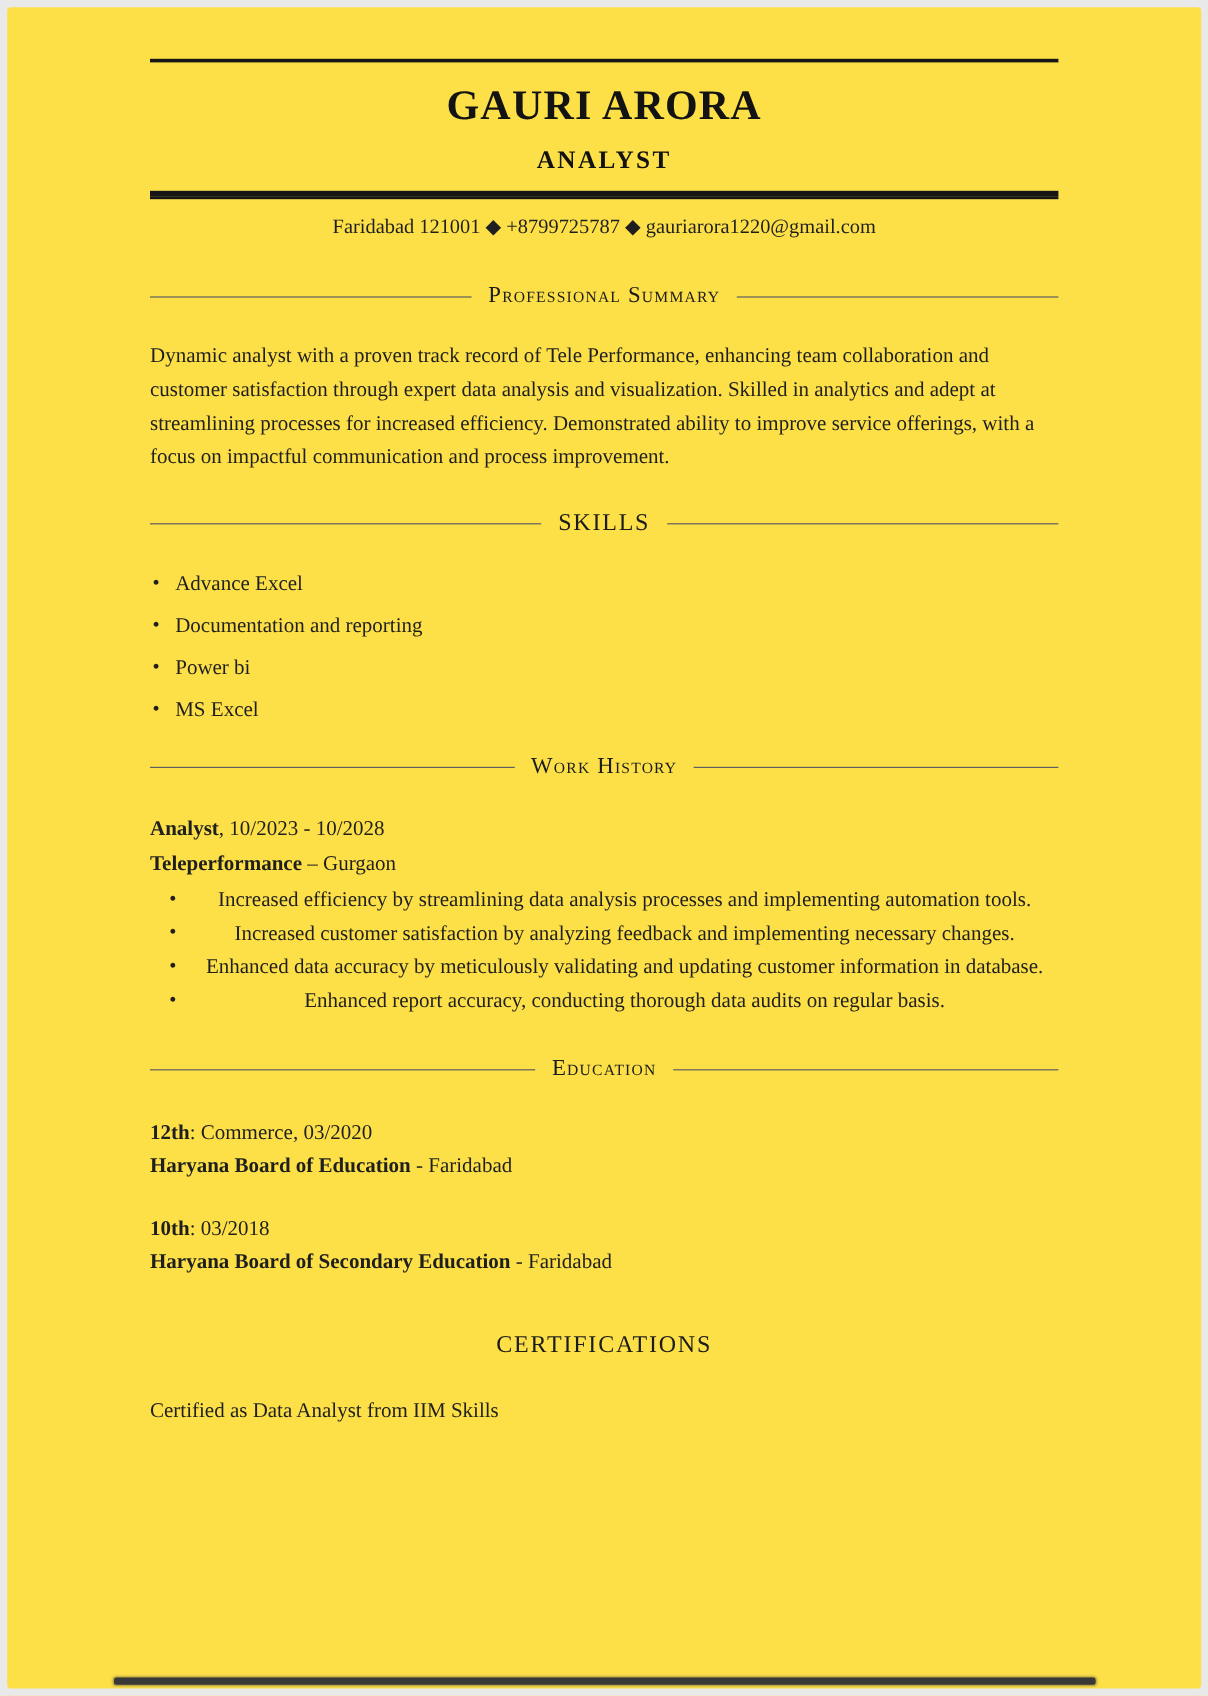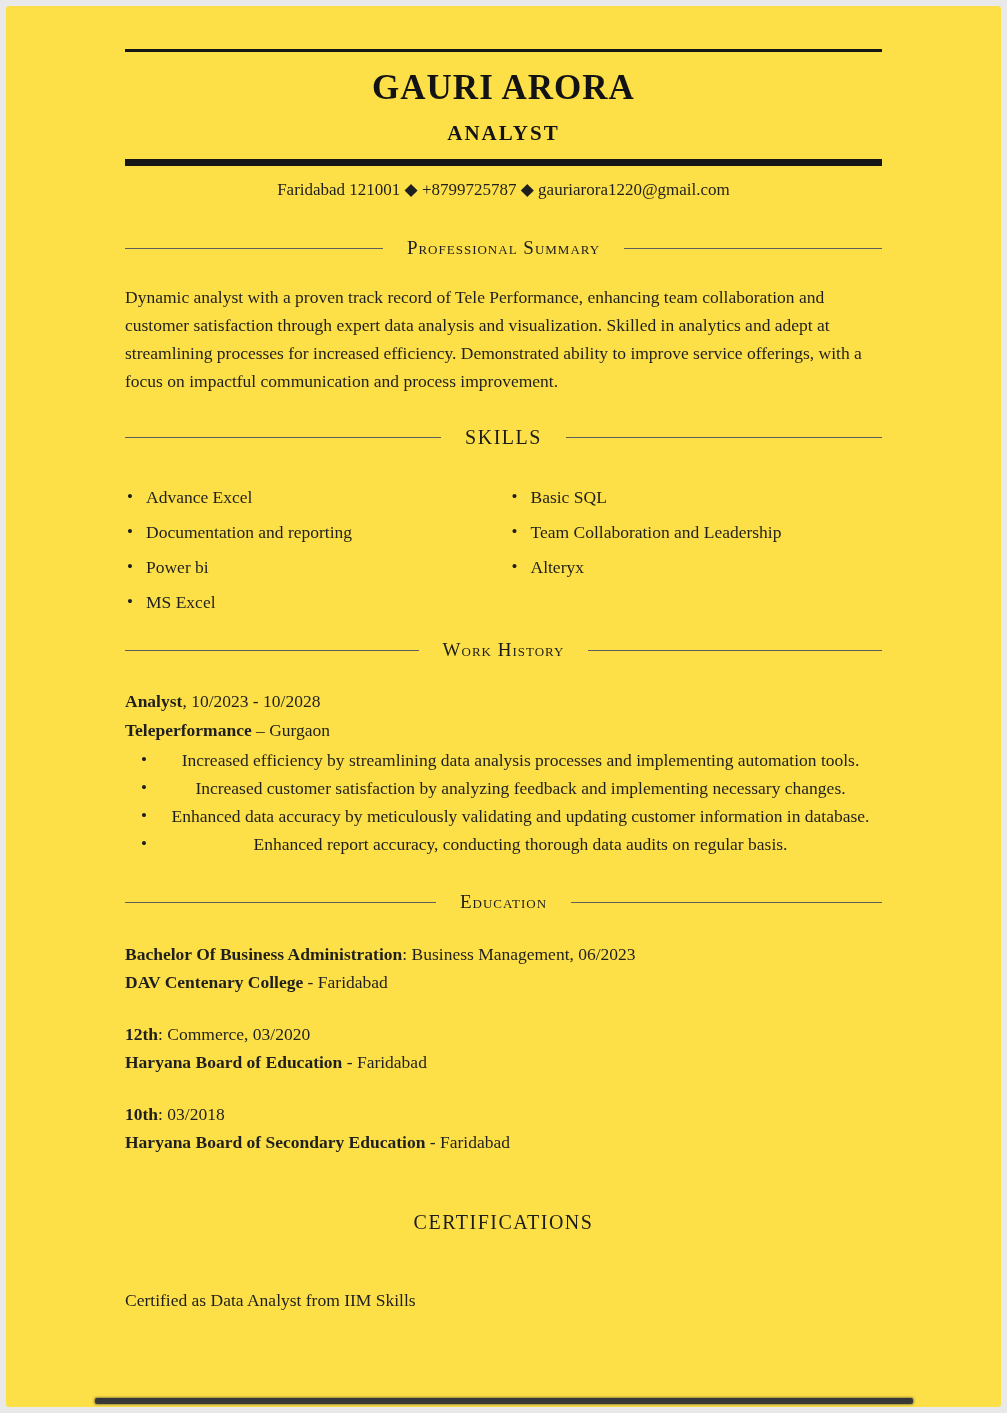--- a/index.html
+++ b/index.html
@@ -49,21 +49,21 @@
   }
   .contact {
     margin-top: 13px;
     text-align: center;
     font-size: 17px;
     color: #1f1f1f;
   }
   .section-heading {
     display: flex;
     align-items: center;
-    gap: 24px;
+    gap: 14px;
   }
   .section-heading .rule {
     flex: 1;
     height: 1px;
     background: #5f5f5f;
   }
   .heading-text {
     font-variant: small-caps;
     font-size: 19px;
     letter-spacing: 1px;
@@ -81,21 +81,21 @@
   .heading-work      { margin-top: 14px; }
   .heading-education { margin-top: 33px; }
   .heading-cert      { margin-top: 31px; flex-direction: column; }
   .summary-text {
     margin-top: 24px;
     font-size: 17.5px;
     line-height: 28px;
     color: #1f1f1f;
   }
   .skills-columns {
-    margin-top: 36px;
+    margin-top: 26px;
     display: flex;
   }
   .skills-col { width: 50%; list-style: none; }
   .skills-col.right { padding-left: 6px; }
   .skills-col li {
     position: relative;
     padding-left: 21px;
     font-size: 17.5px;
     line-height: 24px;
     margin-bottom: 11px;
@@ -122,21 +122,21 @@
     content: "•";
     position: absolute;
     left: 0;
     font-size: 17px;
   }
   .edu-block { margin-top: 27px; }
   .edu-entry { margin-bottom: 24px; }
   .edu-entry:last-child { margin-bottom: 0; }
   .edu-line { font-size: 17.5px; line-height: 28px; }
   .cert-text {
-    margin-top: 28px;
+    margin-top: 14px;
     font-size: 17.5px;
     line-height: 28px;
   }
   .bottom-band {
     position: absolute;
     bottom: 3px;
     left: 50%;
     transform: translateX(-50%);
     width: 818px;
     height: 6px;
@@ -173,25 +173,20 @@
     <span class="rule"></span>
   </div>
 
   <div class="skills-columns">
     <ul class="skills-col left">
       <li>Advance Excel</li>
       <li>Documentation and reporting</li>
       <li>Power bi</li>
       <li>MS Excel</li>
     </ul>
-    <ul class="skills-col right">
-      <li>Basic SQL</li>
-      <li>Team Collaboration and Leadership</li>
-      <li>Alteryx</li>
-    </ul>
   </div>
 
   <div class="section-heading heading-work">
     <span class="rule"></span>
     <span class="heading-text">Work History</span>
     <span class="rule"></span>
   </div>
 
   <div class="work-block">
     <div class="work-line">
@@ -210,36 +205,28 @@
 
   <div class="section-heading heading-education">
     <span class="rule"></span>
     <span class="heading-text">Education</span>
     <span class="rule"></span>
   </div>
 
   <div class="edu-block">
     <div class="edu-entry">
       <div class="edu-line">
-        <span class="bold">Bachelor Of Business Administration</span><span>: Business Management, 06/2023</span>
-      </div>
-      <div class="edu-line">
-        <span class="bold">DAV Centenary College</span><span> - Faridabad</span>
+        <span class="bold">12th</span><span>: Commerce, 03/2020</span>
+      </div>
+      <div class="edu-line">
+        <span class="bold">Haryana Board of Education</span><span> - Faridabad</span>
       </div>
     </div>
     <div class="edu-entry">
       <div class="edu-line">
-        <span class="bold">12th</span><span>: Commerce, 03/2020</span>
-      </div>
-      <div class="edu-line">
-        <span class="bold">Haryana Board of Education</span><span> - Faridabad</span>
-      </div>
-    </div>
-    <div class="edu-entry">
-      <div class="edu-line">
         <span class="bold">10th</span><span>: 03/2018</span>
       </div>
       <div class="edu-line">
         <span class="bold">Haryana Board of Secondary Education</span><span> - Faridabad</span>
       </div>
     </div>
   </div>
 
   <div class="section-heading heading-cert">
     <span class="rule"></span>

